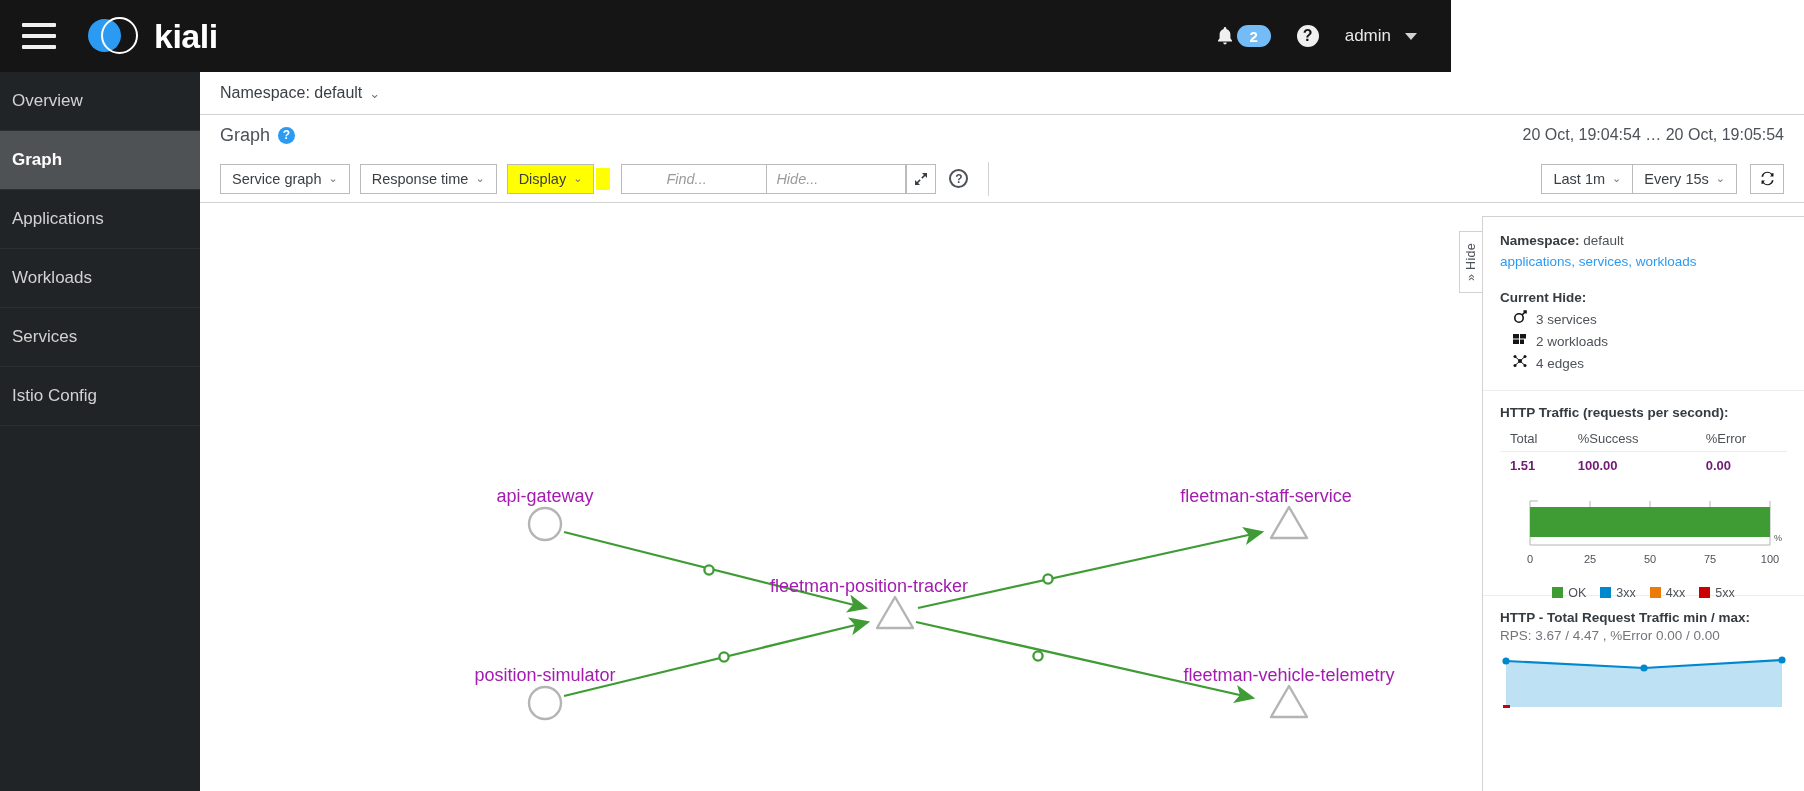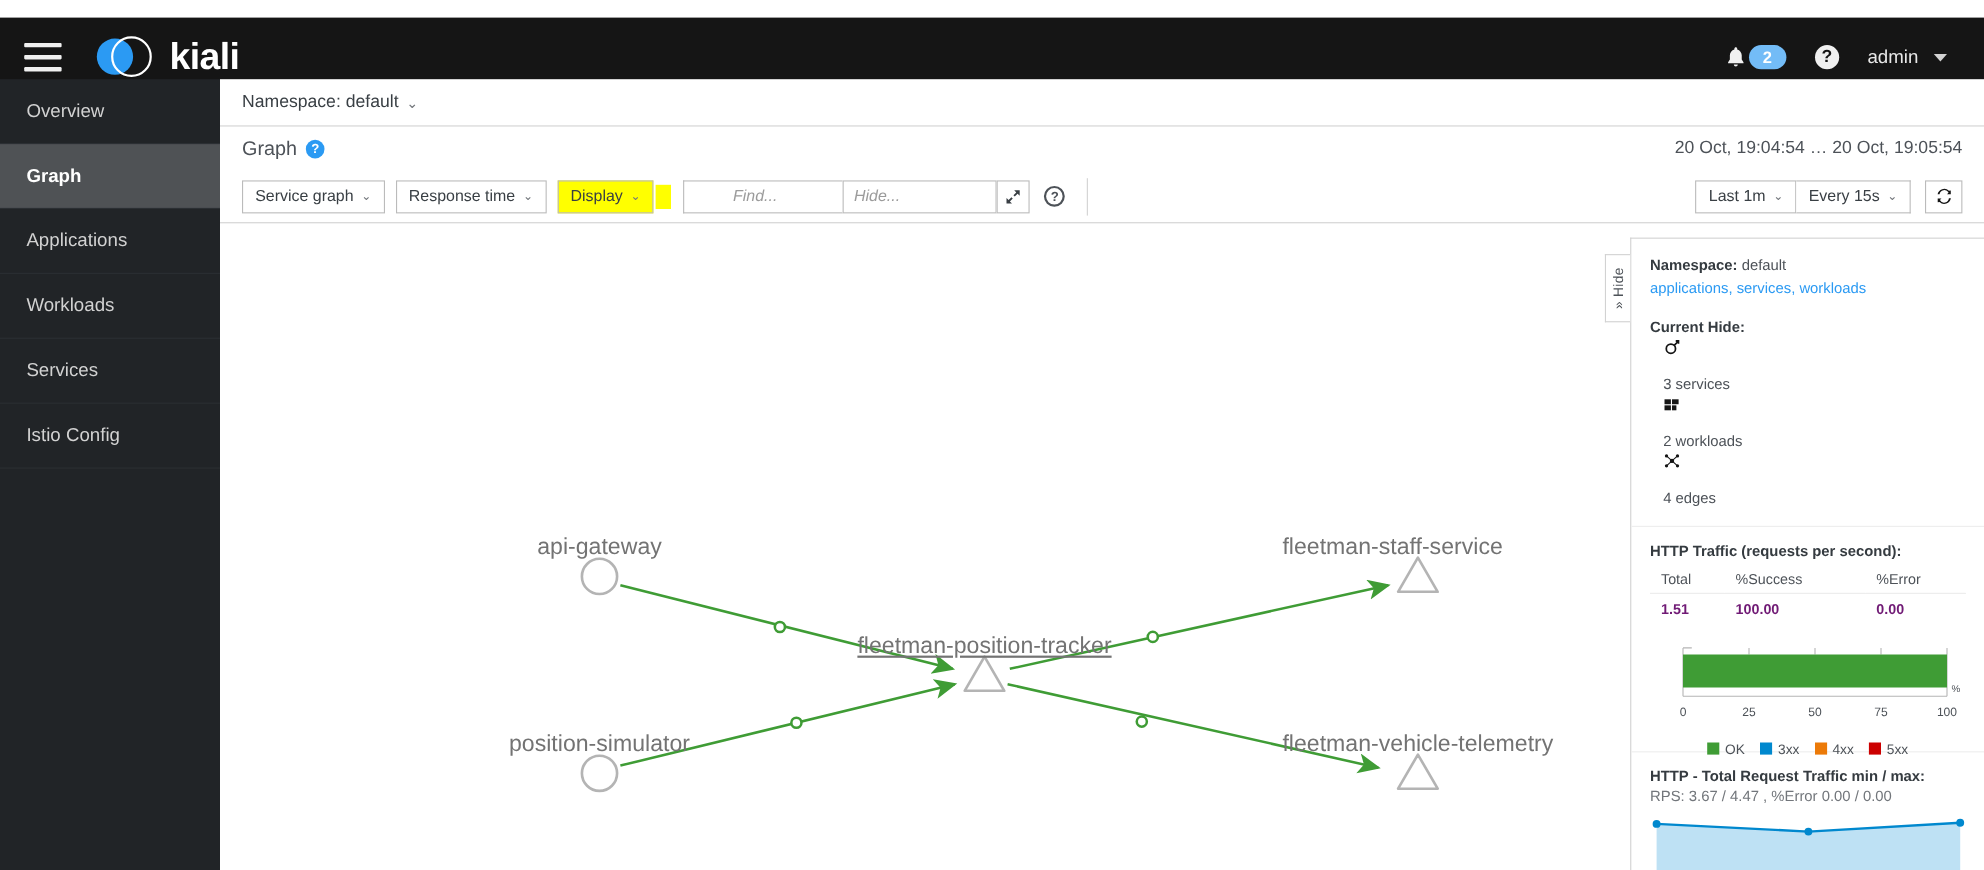--- a/index.html
+++ b/index.html
@@ -6,21 +6,21 @@
   * { box-sizing: border-box; margin: 0; padding: 0; }
   html, body {
     width: 1804px; height: 791px;
     font-family: "Liberation Sans", sans-serif;
     background: #fff; overflow: hidden;
   }
   .app { position: relative; width: 1804px; height: 791px; }
 
   
   .masthead {
-    position: absolute; top: 16px; left: 0; width: 1804px; height: 72px;
+    position: absolute; top: 0; left: 0; width: 1451px; height: 72px;
     background: #151515; display: flex; align-items: center;
   }
   .hamburger {
     width: 34px; height: 26px; margin-left: 22px; margin-right: 30px;
     display: flex; flex-direction: column; justify-content: space-between;
     cursor: pointer;
   }
   .hamburger span { display: block; height: 4px; background: #f0f0f0; border-radius: 1px; }
   .brand { display: flex; align-items: center; gap: 10px; }
   .brand-mark { position: relative; width: 58px; height: 44px; }
@@ -56,21 +56,21 @@
     width: 0; height: 0; border-left: 6px solid transparent;
     border-right: 6px solid transparent; border-top: 7px solid #d2d2d2;
   }
 
   
   .sidebar {
     position: absolute; top: 72px; left: 0; width: 200px; height: 719px;
     background: #212427;
   }
   .nav-item {
-    height: 59px; display: flex; align-items: center; padding-left: 24px;
+    height: 59px; display: flex; align-items: center; padding-left: 12px;
     color: #d2d2d2; font-size: 17px; cursor: pointer;
     border-bottom: 1px solid #2b2f33;
   }
   .nav-item.active { background: #4f5255; color: #fff; font-weight: 600; }
 
   
   .content {
     position: absolute; top: 72px; left: 200px;
     width: 1604px; height: 719px; background: #fff;
   }
@@ -141,21 +141,21 @@
     display: flex; align-items: center; justify-content: center;
     margin-left: 13px; cursor: pointer;
   }
 
   
   .canvas {
     position: absolute; top: 132px; left: 0; width: 1282px; height: 587px;
     background: #fff; overflow: hidden;
   }
   .node-label {
-    position: absolute; font-size: 21px; color: #737373;
+    position: absolute; font-size: 18px; color: #a21caf;
     font-family: "Liberation Sans", sans-serif; white-space: nowrap;
     transform: translateX(-50%);
   }
 
   
   .side-panel {
     position: absolute; top: 144px; left: 1282px; width: 322px; height: 647px;
     background: #fff; border: 1px solid #d2d2d2; border-right: none;
     font-size: 13.5px; color: #4d5258;
   }
@@ -167,23 +167,22 @@
   .hide-tab span {
     writing-mode: vertical-rl; transform: rotate(180deg);
     font-size: 12.5px; color: #4d5258; letter-spacing: 0.3px;
   }
   .sp-section { padding: 14px 17px 0 17px; }
   .sp-section.bordered { border-top: 1px solid #ededed; margin-top: 14px; }
   .sp-row { line-height: 1.55; }
   .lbl-bold { font-weight: bold; color: #353b40; }
   .link { color: #2b9af3; cursor: pointer; }
   .stat-line {
-    display: flex; align-items: flex-start; gap: 9px; padding-left: 12px;
+    display: flex; align-items: center; gap: 9px; padding-left: 12px;
     line-height: 1.65;
-    flex-direction: column;
   }
   .gicon { width: 15px; text-align: center; font-size: 12px; color: #151515; }
 
   table.traffic {
     width: 100%; border-collapse: collapse; margin-top: 7px; font-size: 13px;
   }
   table.traffic th {
     text-align: left; font-weight: normal; color: #4d5258;
     padding: 4px 0 5px 10px; border-bottom: 1px solid #ededed;
   }
@@ -339,21 +338,21 @@
           <circle cx="345" cy="320" r="16" fill="#fff" stroke="#b4b4b4" stroke-width="2.4"></circle>
           <circle cx="345" cy="499" r="16" fill="#fff" stroke="#b4b4b4" stroke-width="2.4"></circle>
           <polygon points="695,393 713,424 677,424" fill="#fff" stroke="#b4b4b4" stroke-width="2.4" stroke-linejoin="round"></polygon>
           <polygon points="1089,303 1107,334 1071,334" fill="#fff" stroke="#b4b4b4" stroke-width="2.4" stroke-linejoin="round"></polygon>
           <polygon points="1089,482 1107,513 1071,513" fill="#fff" stroke="#b4b4b4" stroke-width="2.4" stroke-linejoin="round"></polygon>
         </g>
       </svg>
 
       <div class="node-label" style="left:345px; top:282px;">api-gateway</div>
       <div class="node-label" style="left:345px; top:461px;">position-simulator</div>
-      <div class="node-label" style="left:695px; top:372px;text-decoration:underline;">fleetman-position-tracker</div>
+      <div class="node-label" style="left:669px; top:372px;">fleetman-position-tracker</div>
       <div class="node-label" style="left:1066px; top:282px;">fleetman-staff-service</div>
       <div class="node-label" style="left:1089px; top:461px;">fleetman-vehicle-telemetry</div>
     </div>
 
     <div class="side-panel">
 
       <div class="hide-tab">
         <span>» Hide</span>
       </div>
 

